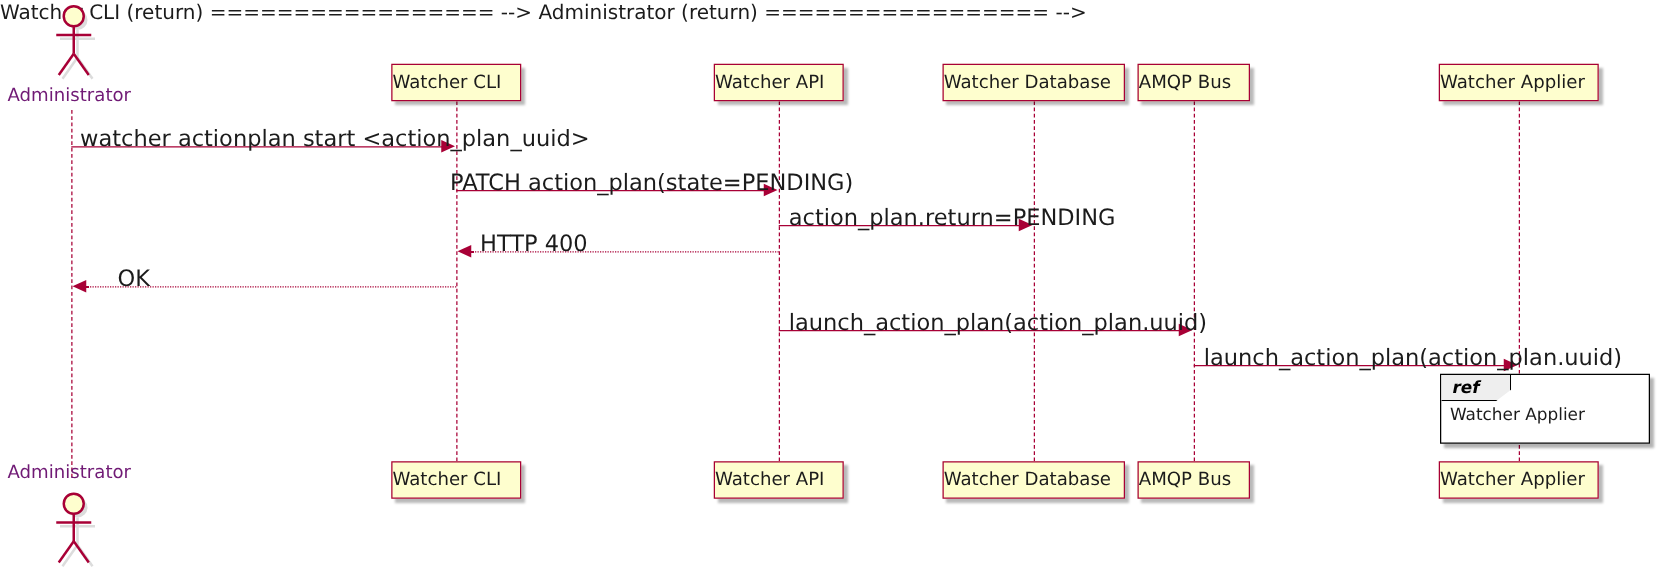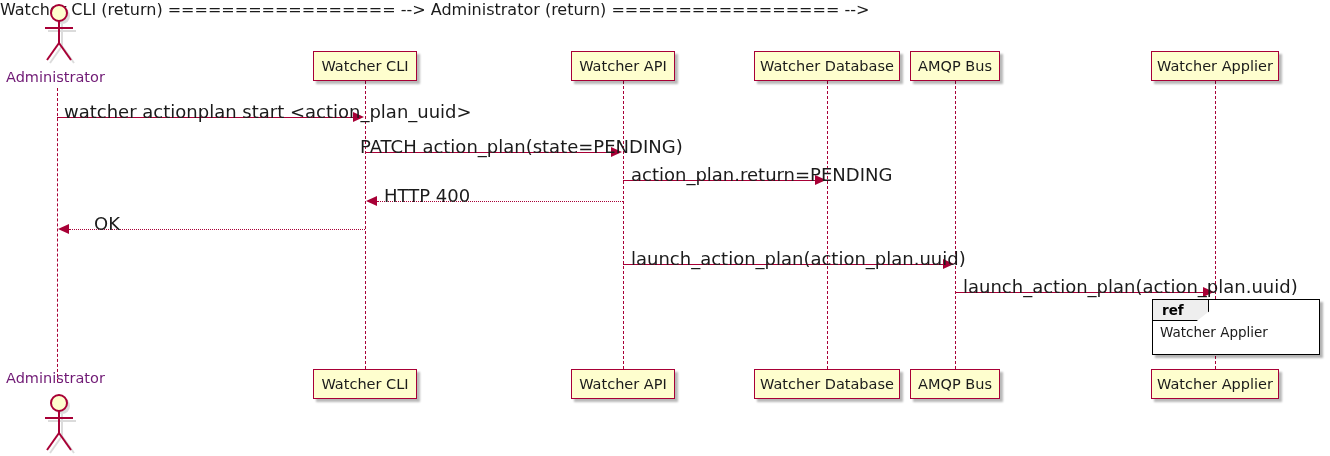--- a/index.html
+++ b/index.html
@@ -14,21 +14,21 @@
   .lifeline{
     position:absolute;width:0;border-left:1.5px dashed #A80036;
     z-index:1;
   }
 
   
   .pbox{
     position:absolute;box-sizing:border-box;
     background:#FEFECE;border:1.5px solid #A80036;
     box-shadow:3px 3px 2px rgba(0,0,0,0.28);
-    height:30px;line-height:28px;text-align:center;
+    height:30px;line-height:28px;text-align:left;
     font-size:14.5px;color:#1b1b1b;white-space:nowrap;
     z-index:5;
   }
 
   
   .actor{position:absolute;z-index:5;}
   .actor svg{display:block;}
   .actor-label{
     position:absolute;font-size:14.5px;color:#701a75;
     white-space:nowrap;z-index:5;
@@ -176,19 +176,19 @@
   <div class="arrowhead right" style="left:943px;top:259px;"></div>
   <div class="msg-label" style="left:631px;top:248px;">launch_action_plan(action_plan.uuid)</div>
 
   
   <div class="msg-line solid" style="left:955px;top:292px;width:249px;"></div>
   <div class="arrowhead right" style="left:1203px;top:287px;"></div>
   <div class="msg-label" style="left:963px;top:276px;">launch_action_plan(action_plan.uuid)</div>
 
   
   <div class="ref-box" style="left:1152px;top:299px;width:168px;height:56px;">
-    <div class="ref-tab" style="width:56px;">ref</div>
+    <div class="ref-tab" style="width:56px;font-style:italic;">ref</div>
     <div class="ref-body">
       <div>Watcher Applier</div>
     </div>
   </div>
 
 </div>
 
 </body></html>

